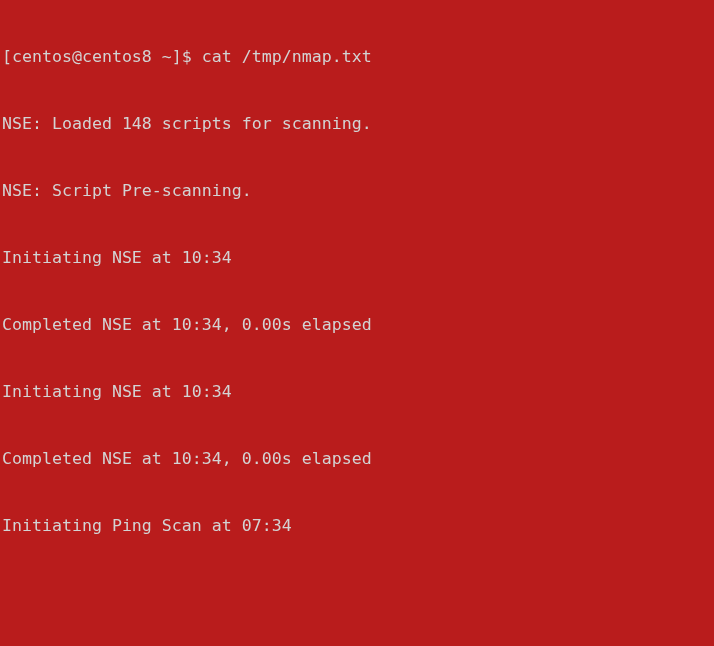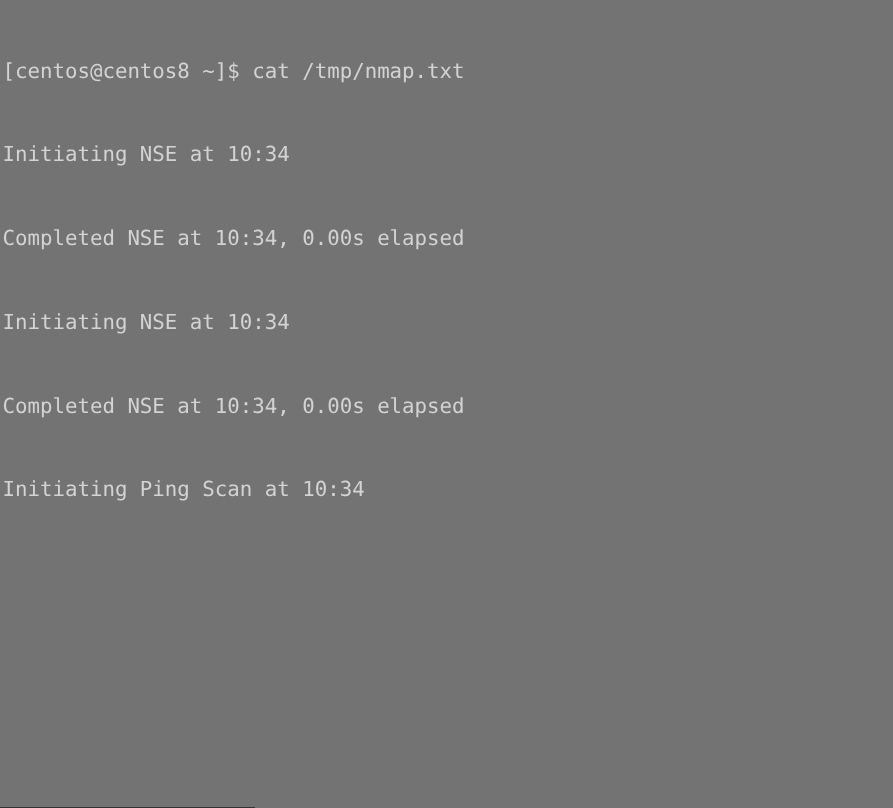--- a/index.html
+++ b/index.html
@@ -9,21 +9,21 @@
     background: #000000;
   }
   body {
     width: 714px;
     height: 646px;
     overflow: hidden;
   }
   .terminal {
     width: 714px;
     height: 646px;
-    background: #737373;
+    background: #b91c1c;
     color: #d3d3d3;
     font-family: "DejaVu Sans Mono", "Liberation Mono", monospace;
     font-size: 16.6px;
     line-height: 22.35px;
     letter-spacing: 0px;
     padding: 1px 0 0 2px;
     box-sizing: border-box;
     white-space: pre;
     overflow: hidden;
   }
@@ -33,25 +33,27 @@
     white-space: pre;
     font-variant-ligatures: none;
     -webkit-font-smoothing: antialiased;
   }
 </style>
 </head>
 <body>
 
 <div class="terminal">
   <span class="term-line">[centos@centos8 ~]$ cat /tmp/nmap.txt</span>
+  <span class="term-line">NSE: Loaded 148 scripts for scanning.</span>
+  <span class="term-line">NSE: Script Pre-scanning.</span>
   <span class="term-line">Initiating NSE at 10:34</span>
   <span class="term-line">Completed NSE at 10:34, 0.00s elapsed</span>
   <span class="term-line">Initiating NSE at 10:34</span>
   <span class="term-line">Completed NSE at 10:34, 0.00s elapsed</span>
-  <span class="term-line">Initiating Ping Scan at 10:34</span>
+  <span class="term-line">Initiating Ping Scan at 07:34</span>
   
   
   
   
   
   
   
   
   
   

